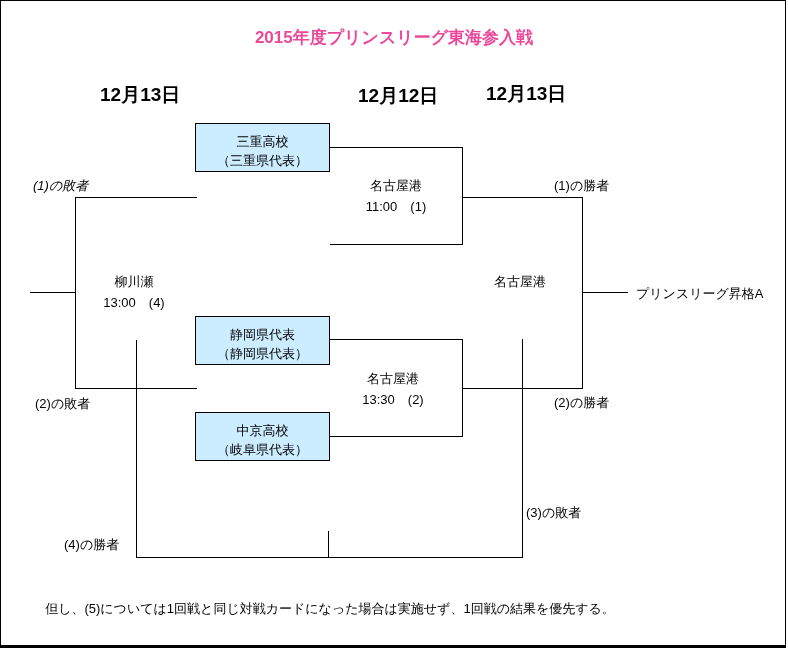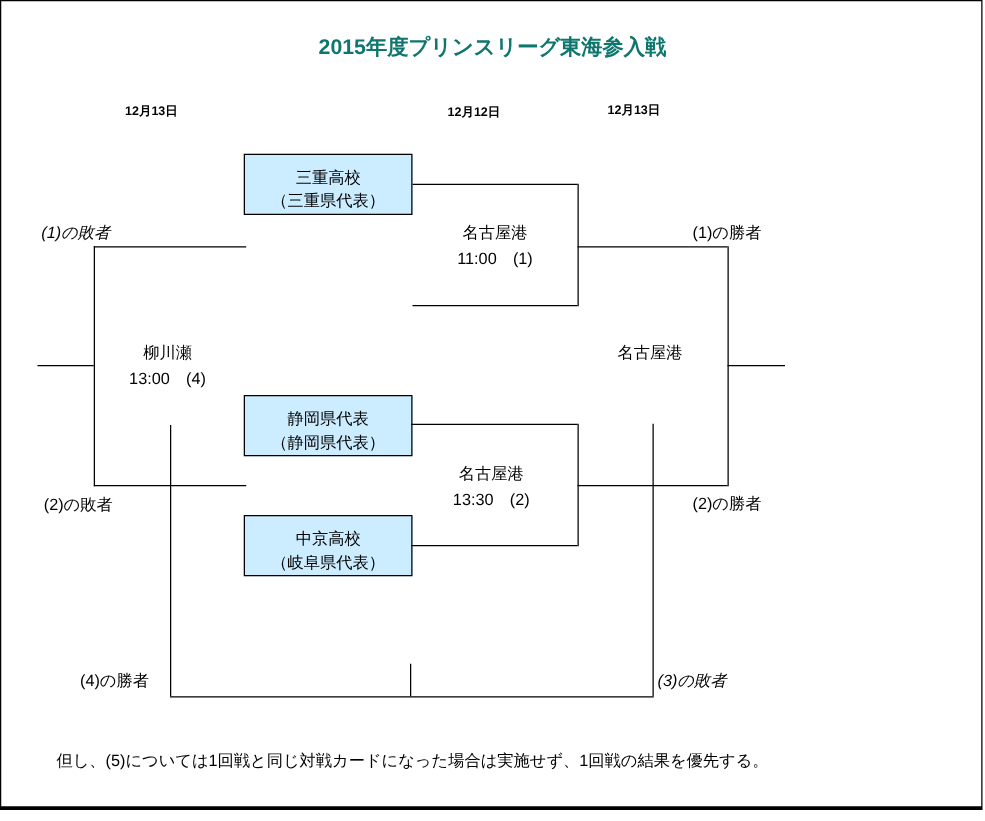--- a/index.html
+++ b/index.html
@@ -15,21 +15,21 @@
     position:absolute;left:0;top:0;
     width:784px;height:644px;
     border:1px solid #000;
     border-bottom:3px solid #000;
   }
   .title{
     position:absolute;left:0;top:26px;width:788px;
     text-align:center;font-size:17px;font-weight:bold;
   }
   .date-header{
-    position:absolute;font-weight:bold;font-size:10px;
+    position:absolute;font-weight:bold;font-size:19px;
     white-space:nowrap;
   }
   .team-box{
     position:absolute;width:133px;height:47px;
     background:#CCECFF;border:1px solid #000;
     display:flex;flex-direction:column;justify-content:flex-end;align-items:center;
     line-height:1.45;text-align:center;white-space:nowrap;
   }
   .hline{position:absolute;height:1px;background:#000;}
   .vline{position:absolute;width:1px;background:#000;}
@@ -46,21 +46,21 @@
     text-align:center;white-space:nowrap;
   }
 </style>
 </head>
 <body>
 
 <div id="canvas">
 
   <div class="frame"></div>
 
-  <div class="title" style="color:#0f766e;">2015年度プリンスリーグ東海参入戦</div>
+  <div class="title" style="color:#ec4899;">2015年度プリンスリーグ東海参入戦</div>
 
   <div class="date-header" style="left:100px;top:82px;">12月13日</div>
   <div class="date-header" style="left:358px;top:83px;">12月12日</div>
   <div class="date-header" style="left:486px;top:81px;">12月13日</div>
 
   <div class="team-box" style="left:195px;top:123px;">
     <div>三重高校</div>
     <div>（三重県代表）</div>
   </div>
   <div class="team-box" style="left:195px;top:316px;">
@@ -109,19 +109,20 @@
   <div class="match-label" style="left:74px;top:271px;">
     <div>柳川瀬</div>
     <div>13:00　(4)</div>
   </div>
 
   <div class="side-label" style="left:33px;top:177px;font-style:italic;">(1)の敗者</div>
   <div class="side-label" style="left:35px;top:395px;">(2)の敗者</div>
   <div class="side-label" style="left:554px;top:177px;">(1)の勝者</div>
   <div class="side-label" style="left:554px;top:394px;">(2)の勝者</div>
   <div class="side-label" style="left:64px;top:536px;">(4)の勝者</div>
-  <div class="side-label" style="left:526px;top:536px;font-style:italic;">(3)の敗者</div>
+  <div class="side-label" style="left:526px;top:504px;">(3)の敗者</div>
 
+  <div class="side-label" style="left:636px;top:285px;">プリンスリーグ昇格A</div>
 
 
   <div class="note">但し、(5)については1回戦と同じ対戦カードになった場合は実施せず、1回戦の結果を優先する。</div>
 
 </div>
 
 </body></html>

